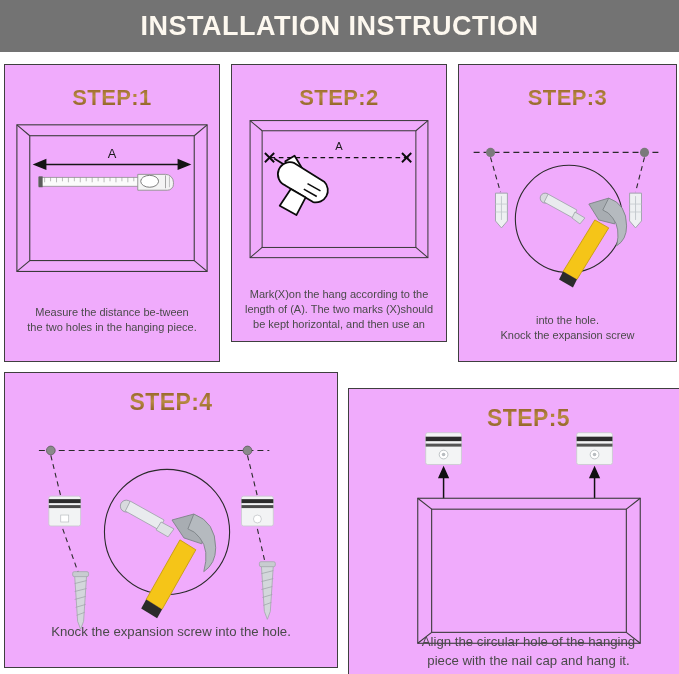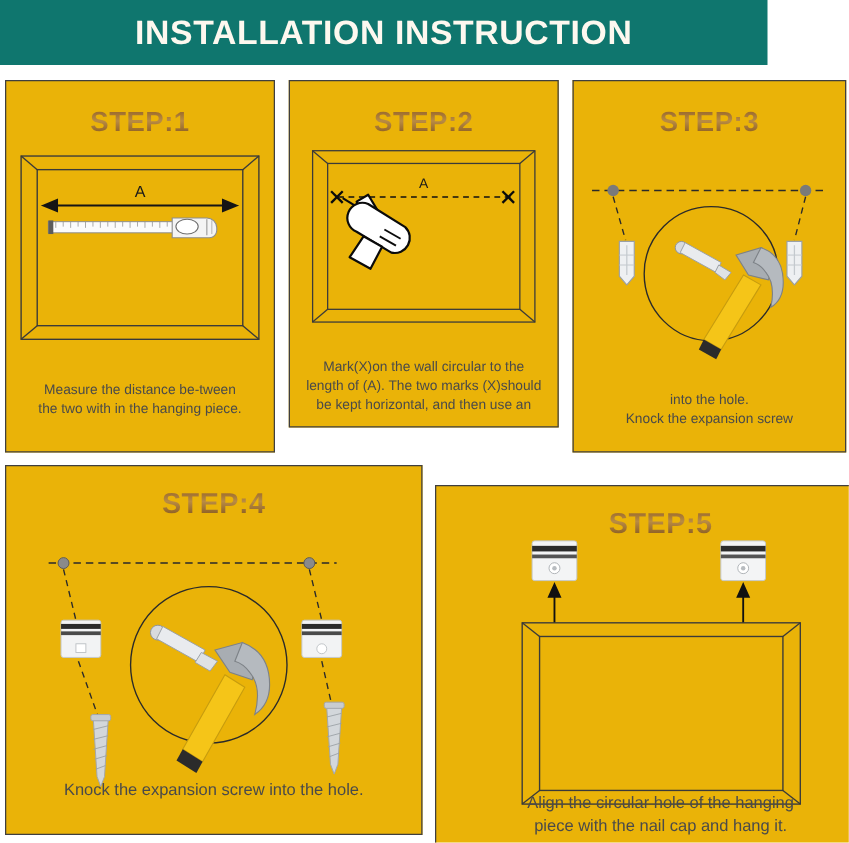--- a/index.html
+++ b/index.html
@@ -14,23 +14,23 @@
     -webkit-font-smoothing: antialiased;
     overflow: hidden;
     position: relative;
   }
 
   
   .header-banner {
     position: absolute;
     left: 0;
     top: 0;
-    width: 614px;
+    width: 679px;
     height: 52px;
-    background: #0f766e;
+    background: #737373;
     display: flex;
     align-items: center;
     justify-content: center;
   }
   .header-title {
     color: #fdf8ef;
     font-size: 27px;
     font-weight: bold;
     letter-spacing: 0.5px;
     font-family: "Liberation Sans", sans-serif;
@@ -41,21 +41,21 @@
   .grid {
     position: absolute;
     left: 0;
     top: 58px;
     width: 679px;
     height: 616px;
   }
   .panel {
     position: absolute;
     border: 1.4px solid #3f3f3f;
-    background: #eab308;
+    background: #f0abfc;
     box-sizing: border-box;
   }
   .p1 { left: 4px;   top: 6px;   width: 216px; height: 298px; }
   .p2 { left: 231px; top: 6px;   width: 216px; height: 278px; text-decoration: underline; }
   .p3 { left: 458px; top: 6px;   width: 219px; height: 298px; }
   .p4 { left: 4px;   top: 314px; width: 334px; height: 296px; padding-left: 16px; }
   .p5 { left: 348px; top: 330px; width: 361px; height: 296px; }
 
   .step-title {
     position: absolute;
@@ -151,21 +151,21 @@
         <rect x="34" y="112" width="4" height="11" fill="#5c5c5c"></rect>
         <path d="M134 110 h28 a8 8 0 0 1 8 8 v2 a6 6 0 0 1 -6 6 h-30 z" fill="#f4f4f4" stroke="#8e8e8e" stroke-width="0.9"></path>
         <ellipse cx="146" cy="117" rx="9" ry="6" fill="#ffffff" stroke="#6e6e6e" stroke-width="0.9"></ellipse>
         <line x1="162" y1="111" x2="162" y2="124" stroke="#8e8e8e" stroke-width="0.8"></line>
         <line x1="166" y1="112" x2="166" y2="123" stroke="#b4b4b4" stroke-width="0.8"></line>
       </g>
     </svg>
 
     <div class="caption cap-small" style="top:240px;">
       <div>Measure the distance be-tween</div>
-      <div>the two with in the hanging piece.</div>
+      <div>the two holes in the hanging piece.</div>
     </div>
   </div>
 
   <div class="panel p2">
     <div class="step-title">STEP:2</div>
 
     <svg class="art" viewBox="0 0 216 298" width="216" height="298">
       <g fill="none" stroke="#3a3a3a" stroke-width="1.1">
         <rect x="12" y="60" width="192" height="148"></rect>
         <rect x="25" y="71" width="166" height="126"></rect>
@@ -192,21 +192,21 @@
         <path d="M38 101 L56 112"></path>
         <path d="M50 104 L60 98 L72 118 L62 124 Z"></path>
         <path d="M60 106 L92 126 a13 13 0 0 1 -12 22 L50 130 a12 12 0 0 1 10 -24 Z"></path>
         <path d="M56 134 L72 143 L62 162 L44 152 Z"></path>
         <line x1="74" y1="128" x2="88" y2="136" stroke-width="1.6"></line>
         <line x1="70" y1="134" x2="84" y2="142" stroke-width="1.6"></line>
       </g>
     </svg>
 
     <div class="caption cap-small" style="top:222px;">
-      <div>Mark(X)on the wall circular to the</div>
+      <div>Mark(X)on the hang according to the</div>
       <div>length of (A). The two marks (X)should</div>
       <div>be kept horizontal, and then use an</div>
     </div>
   </div>
 
   <div class="panel p3">
     <div class="step-title">STEP:3</div>
 
     <svg class="art" viewBox="0 0 217 298" width="217" height="298">
 

